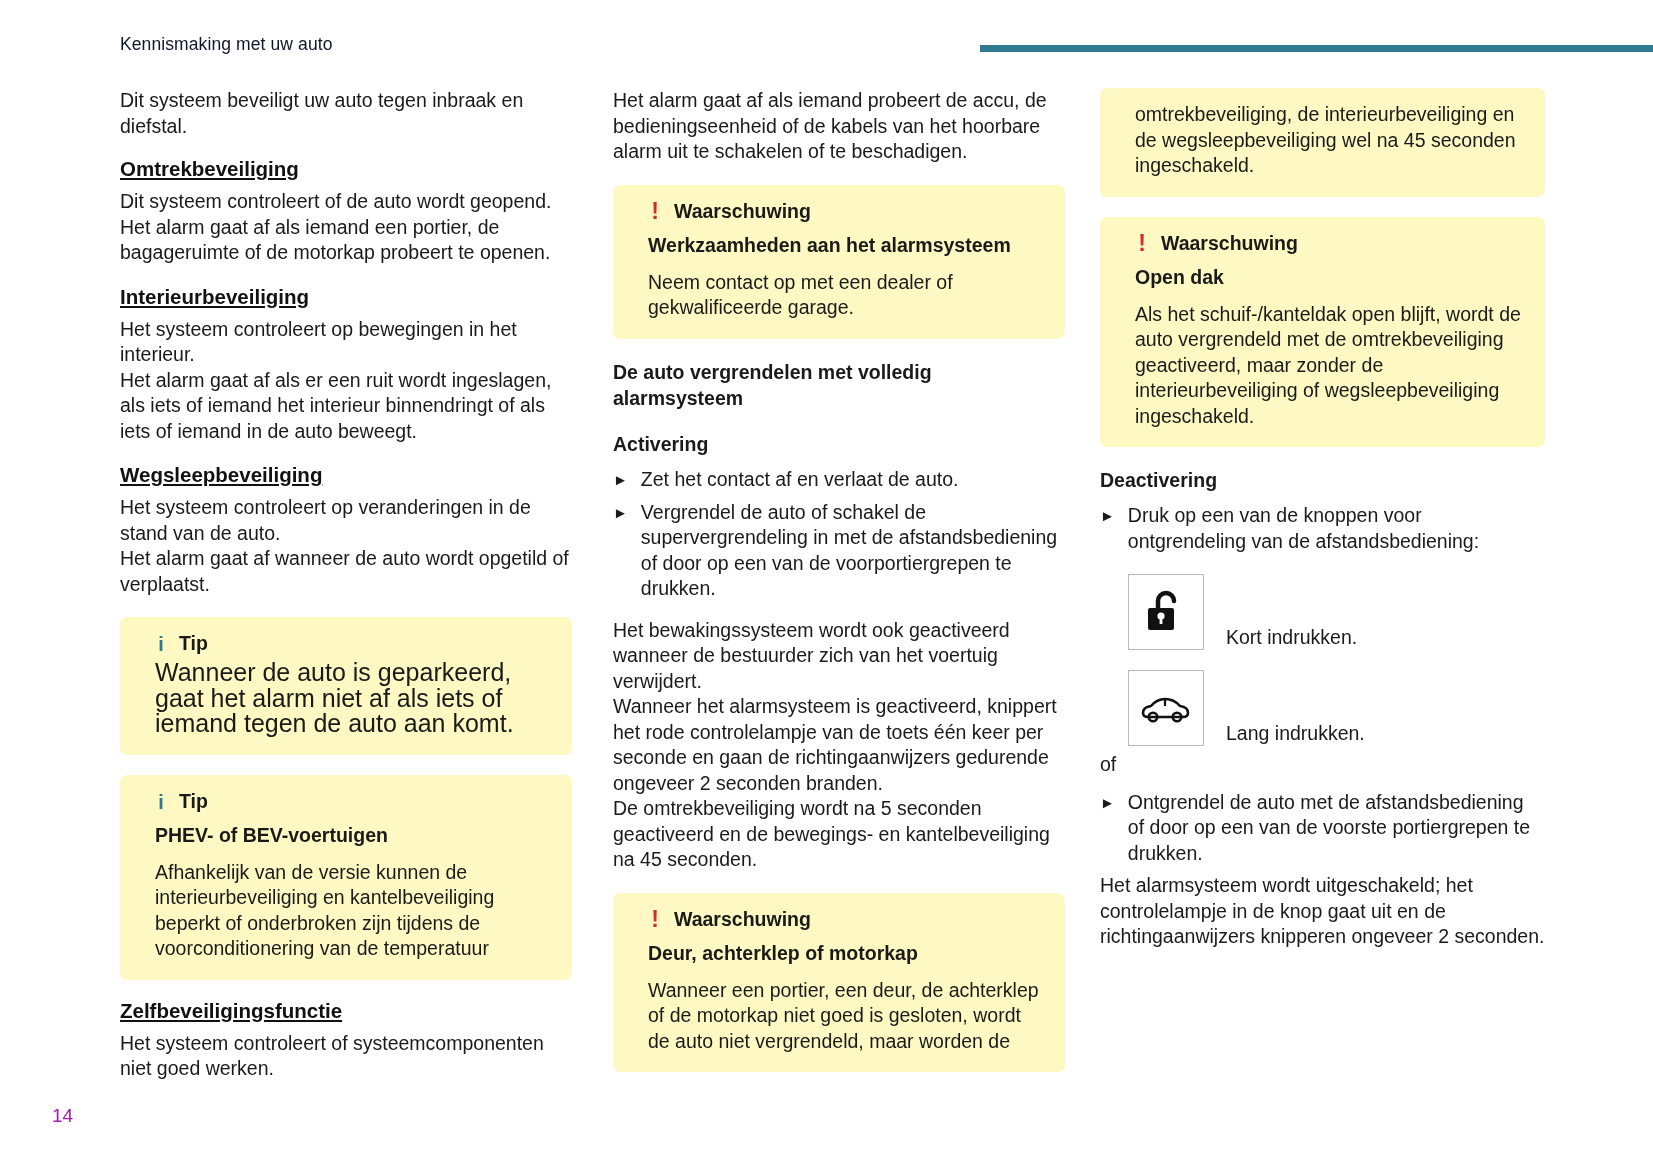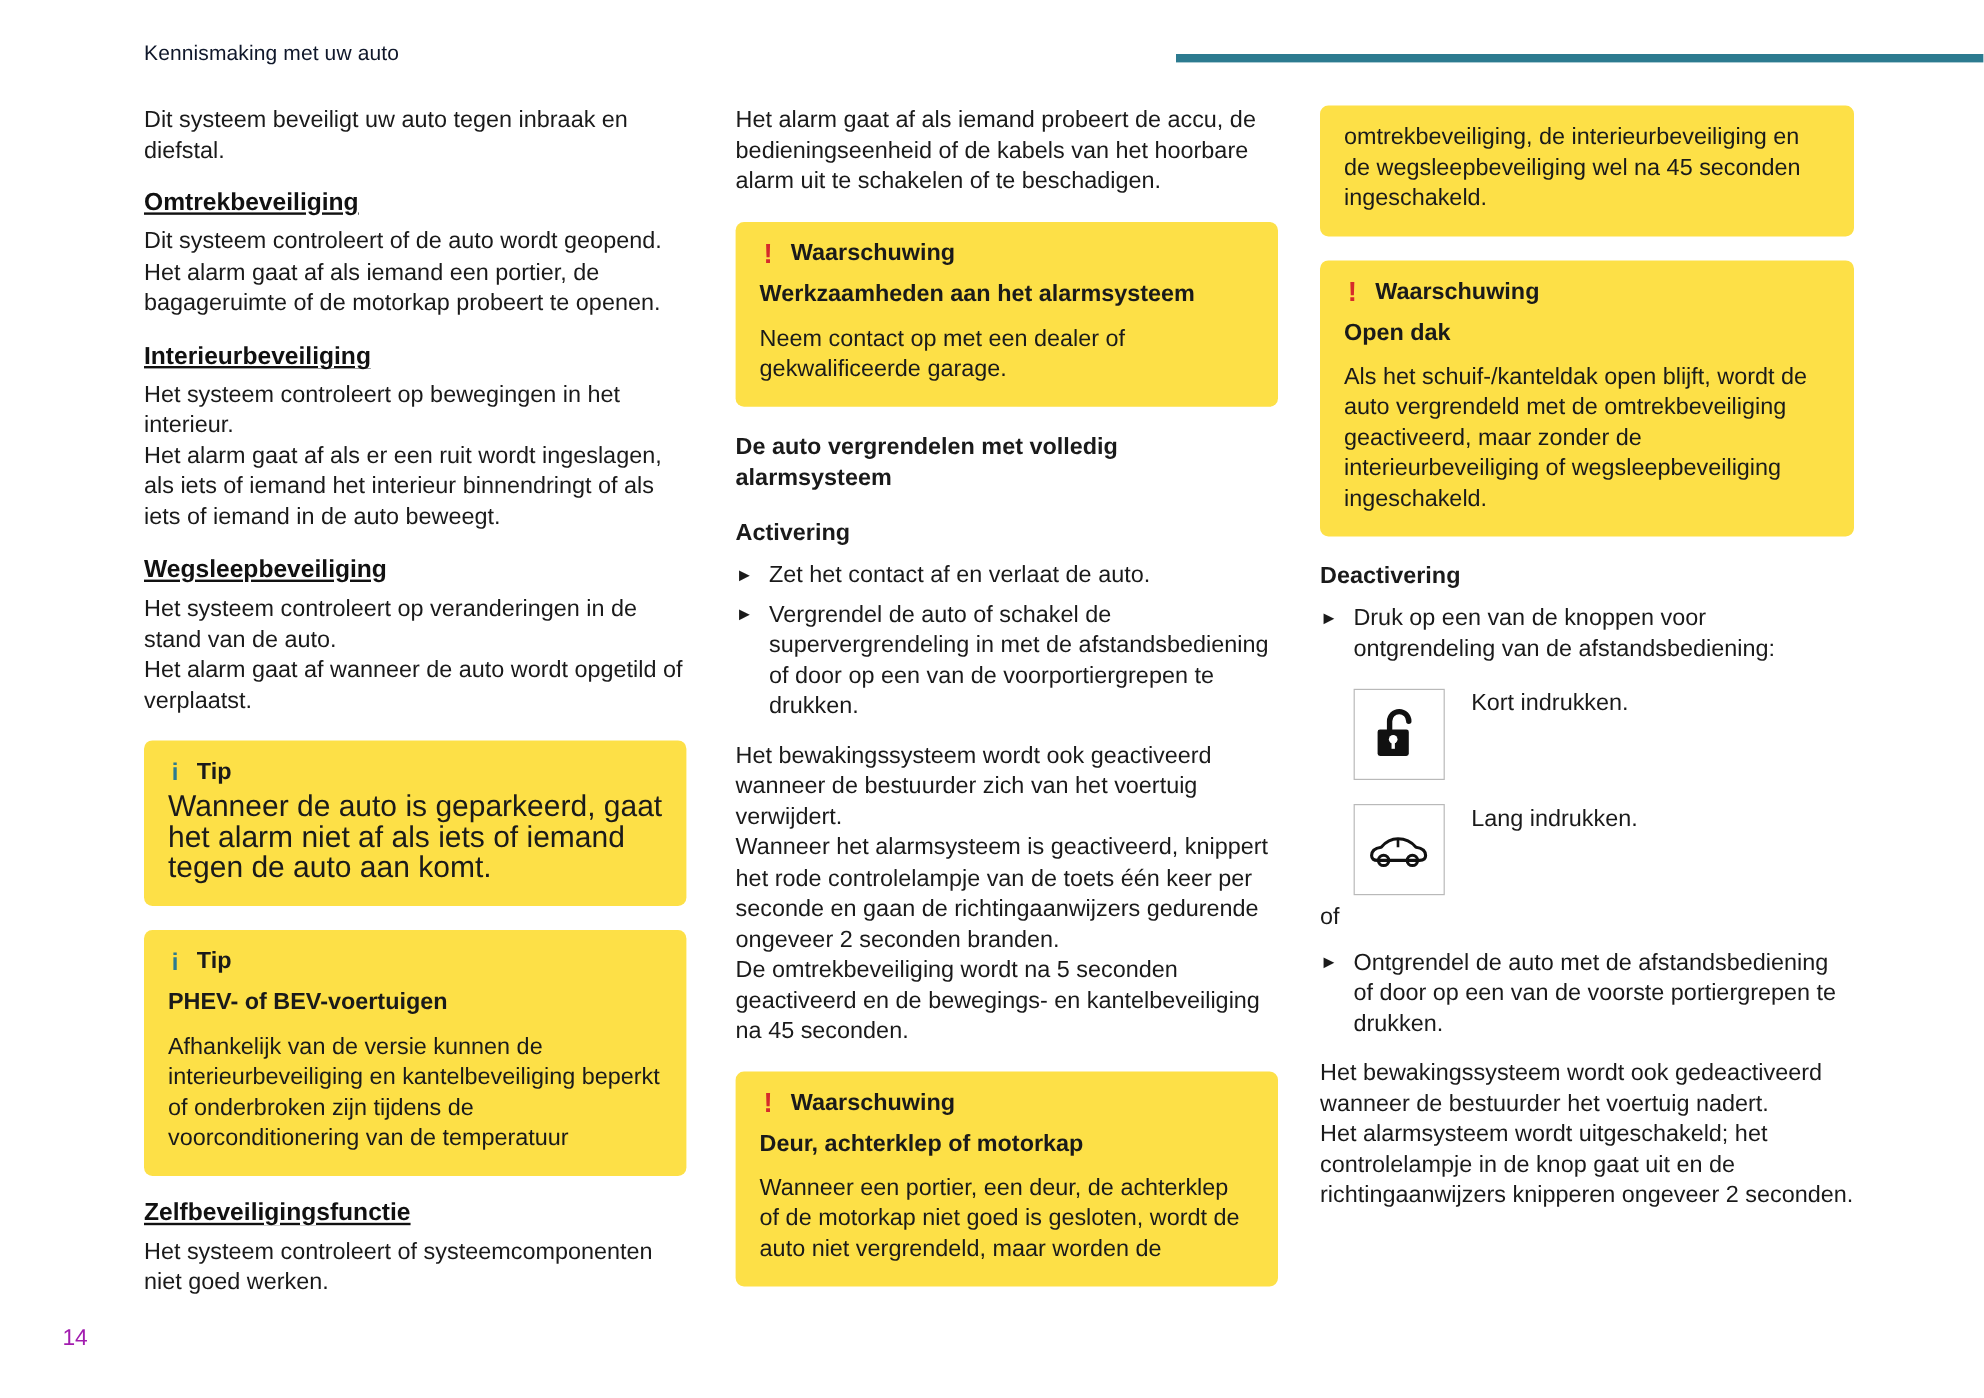--- a/index.html
+++ b/index.html
@@ -76,23 +76,23 @@
   h3.sub {
     font-size: 19.5px;
     font-weight: bold;
     line-height: 26px;
     margin-bottom: 10px;
     margin-top: 20px;
   }
 
   
   .callout {
-    background: #fde047;
+    background: #fef9c3;
     border-radius: 7px;
-    padding: 14px 20px 18px 20px;
+    padding: 14px 20px 18px 35px;
     margin: 20px 0 18px 0;
   }
   .callout-head {
     display: flex;
     align-items: flex-start;
     gap: 12px;
     margin-bottom: 4px;
   }
   .callout-title {
     font-size: 19.5px;
@@ -146,21 +146,21 @@
   .bullet .tri {
     flex: 0 0 13px;
     color: #1a1a1a;
     font-size: 15px;
     line-height: 26px;
   }
 
   
   .keyrow {
     display: flex;
-    align-items: flex-start;
+    align-items: flex-end;
     gap: 22px;
     margin: 20px 0 0 28px;
   }
   .keybox {
     width: 76px;
     height: 76px;
     border: 1px solid #b9b9b9;
     background: #fff;
     display: flex;
     align-items: center;
@@ -315,17 +315,16 @@
     <div class="keylabel">Lang indrukken.</div>
   </div>
 
   <p class="of-line">of</p>
 
   <div class="bullet">
     <span class="tri">►</span>
     <span>Ontgrendel de auto met de afstandsbediening of door op een van de voorste portiergrepen te drukken.</span>
   </div>
 
-  <p class="body-text tight" style="margin-top:16px">Het bewakingssysteem wordt ook gedeactiveerd wanneer de bestuurder het voertuig nadert.</p>
   <p class="body-text">Het alarmsysteem wordt uitgeschakeld; het controlelampje in de knop gaat uit en de richtingaanwijzers knipperen ongeveer 2 seconden.</p>
 </div>
 
 <div class="page-number">14</div>
 
 </body></html>

